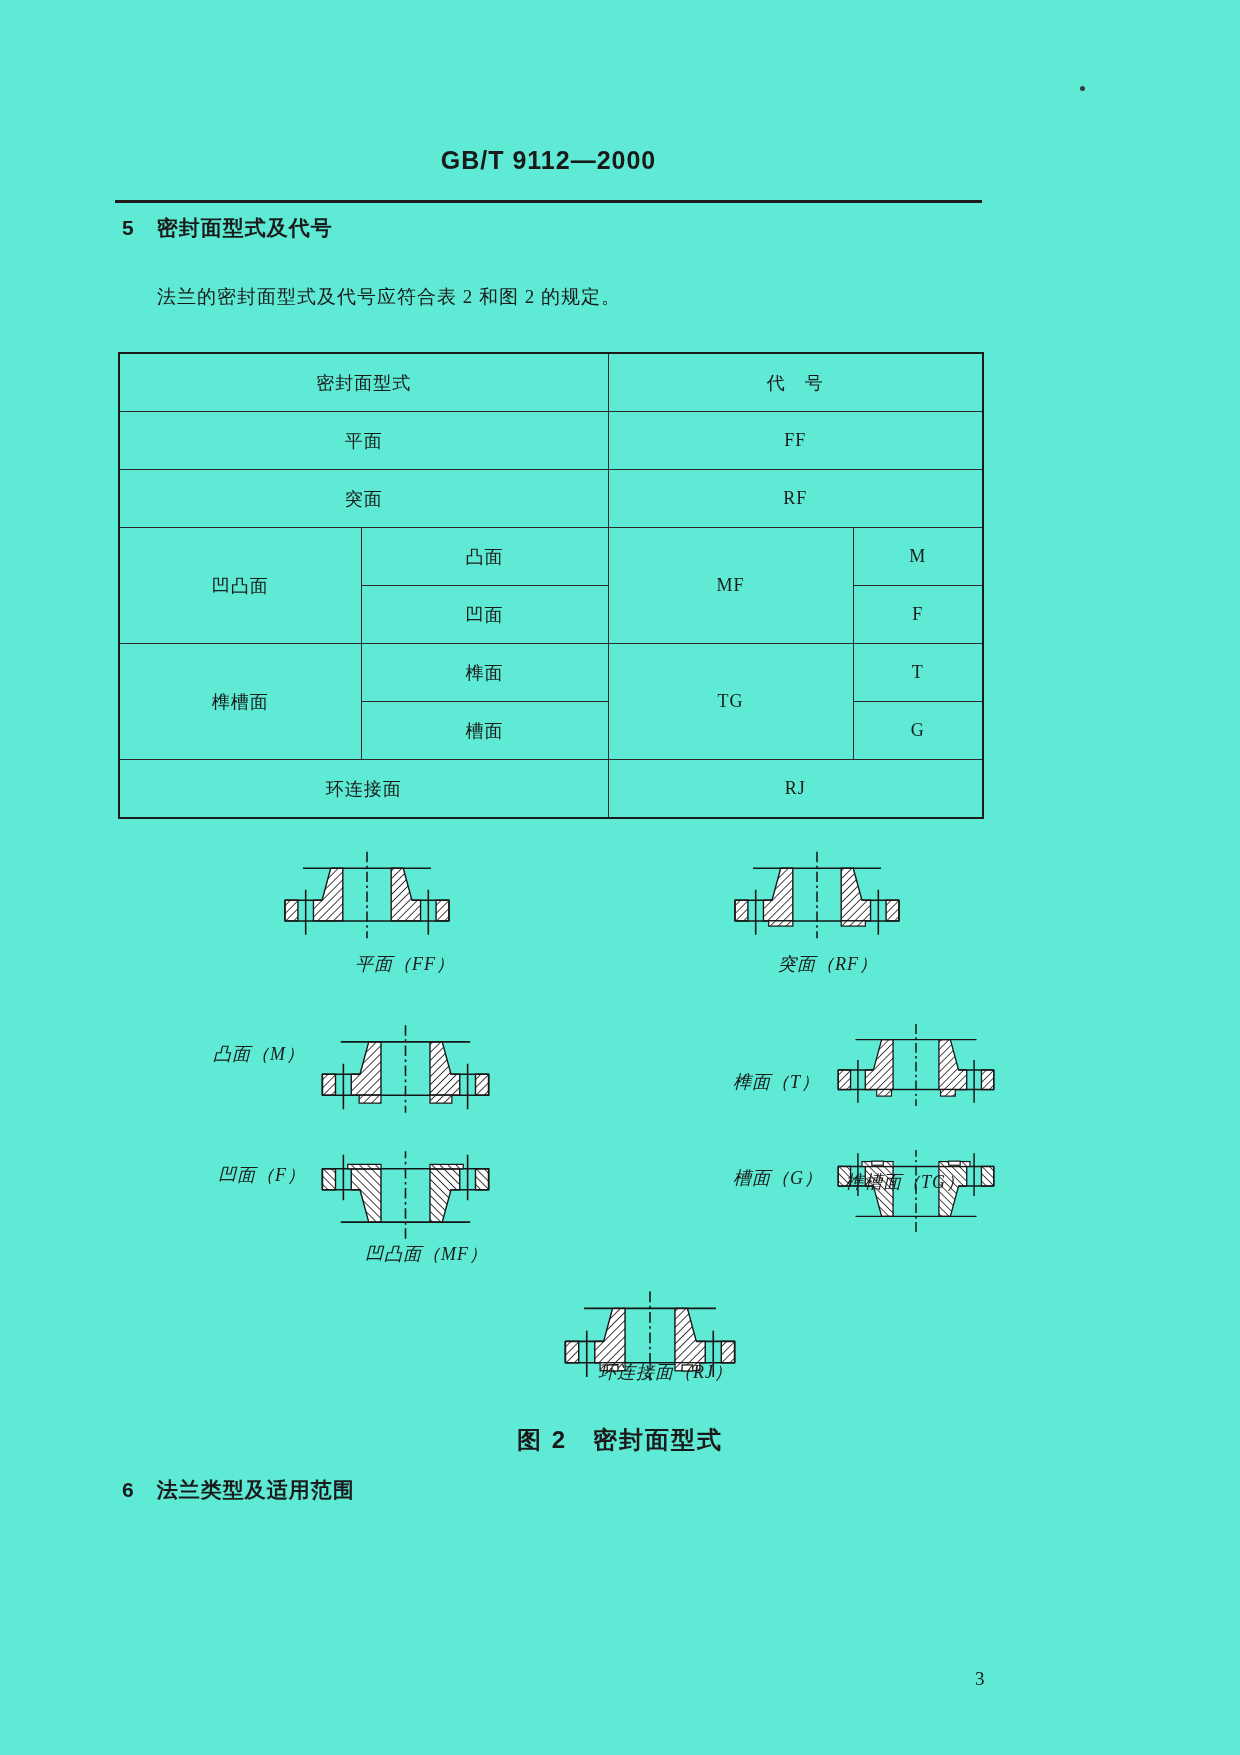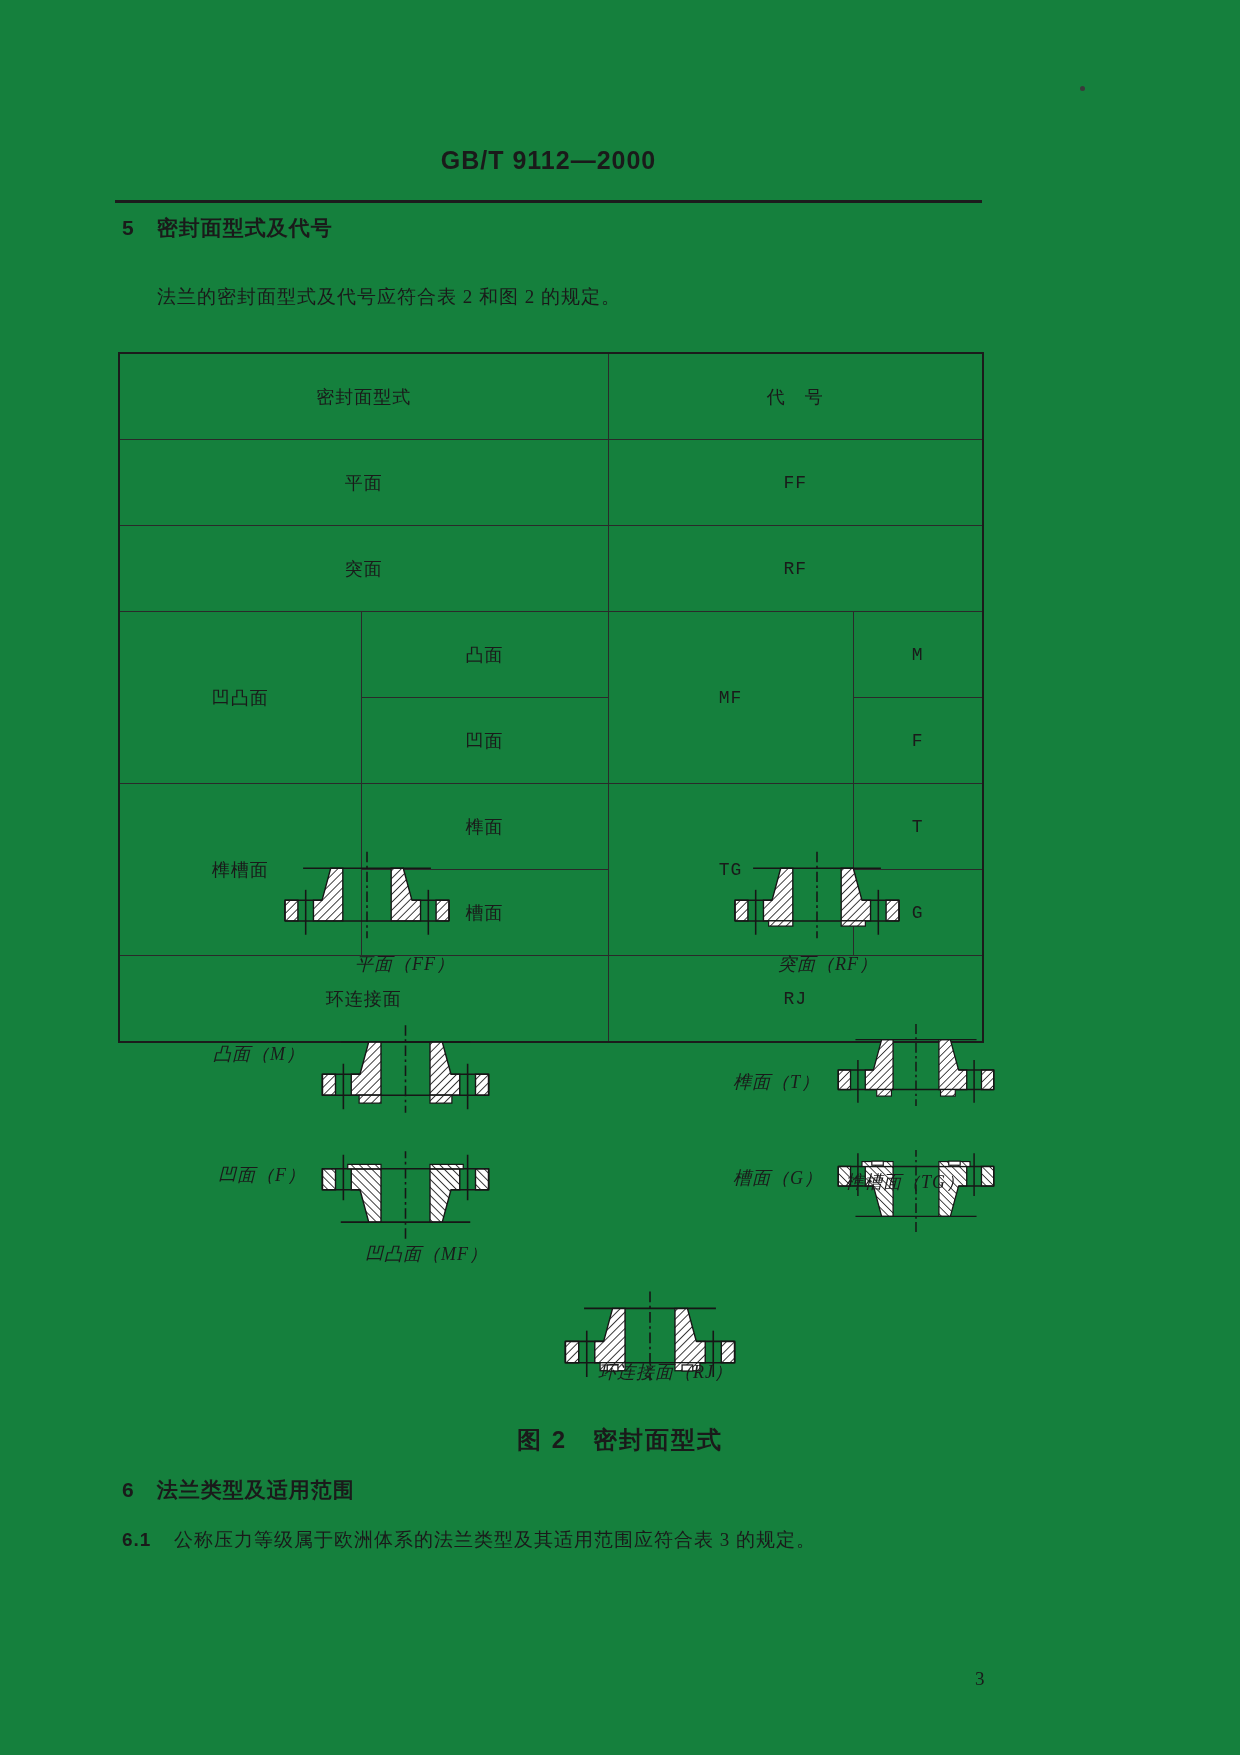--- a/index.html
+++ b/index.html
@@ -1,18 +1,18 @@
 <!DOCTYPE html>
 <html><head>
 <meta charset="utf-8">
 <style>
   html,body { margin:0; padding:0; background:#e8e8e8; }
   .page {
     position:relative; width:1240px; height:1755px; margin:0 auto;
-    background:#15803d; color:#1a1a1a; overflow:hidden;
+    background:#5eead4; color:#1a1a1a; overflow:hidden;
     font-family:"Liberation Serif","DejaVu Serif",serif;
   }
   .abs { position:absolute; }
   .doc-header {
     left:115px; top:146px; width:867px; text-align:center;
     font-size:25px; font-weight:bold; letter-spacing:1px;
     font-family:"Liberation Sans","DejaVu Sans",sans-serif;
   }
   .rule { left:115px; top:200px; width:867px; height:3px; background:#1c1c1c; }
   .sec-heading {
@@ -25,23 +25,23 @@
     left:115px; top:324px; width:867px; text-align:center;
     font-family:"Liberation Sans","DejaVu Sans",sans-serif;
     font-weight:bold; font-size:19px; letter-spacing:1px;
   }
   table.t2 {
     position:absolute; left:118px; top:352px; width:864px;
     border-collapse:collapse; table-layout:fixed;
     border:2.4px solid #1b1b1b;
   }
   table.t2 td {
-    border:1.6px solid #2a2a2a; height:57px; padding:14px;
+    border:1.6px solid #2a2a2a; height:57px; padding:0;
     text-align:center; vertical-align:middle;
-    font-size:18px; letter-spacing:1px;font-family:Liberation Mono, monospace;
+    font-size:18px; letter-spacing:1px;
   }
   td.code { font-family:"Liberation Serif","DejaVu Serif",serif; letter-spacing:1.5px; }
   .fl-diag svg { display:block; width:100%; height:100%; }
   .fig-label { font-size:18px; letter-spacing:1px; white-space:nowrap;font-style:italic; }
   .fig-caption {
     left:310px; top:1424px; width:620px; text-align:center;
     font-family:"Liberation Sans","DejaVu Sans",sans-serif;
     font-weight:bold; font-size:24px; letter-spacing:2px;
   }
   .list-num {
@@ -292,19 +292,16 @@
       </div>
     <div class="abs fig-label" style="left:598px; top:1360px;">环连接面（RJ）</div>
 
     <div class="abs fig-caption">图 2　密封面型式</div>
   </div>
 
   <div class="abs sec-heading" style="left:122px; top:1476px;">
     <span class="sec-num">6</span><span>法兰类型及适用范围</span>
   </div>
 
-  <div class="abs body-text" style="left:122px; top:1527px;">
-    <span class="list-num">6.1</span><span>公称压力等级属于欧洲体系的法兰类型及其适用范围应符合表 3 的规定。</span>
-  </div>
 
   <div class="abs page-num" style="left:975px; top:1668px;">3</div>
 
 </div>
 
 </body></html>

